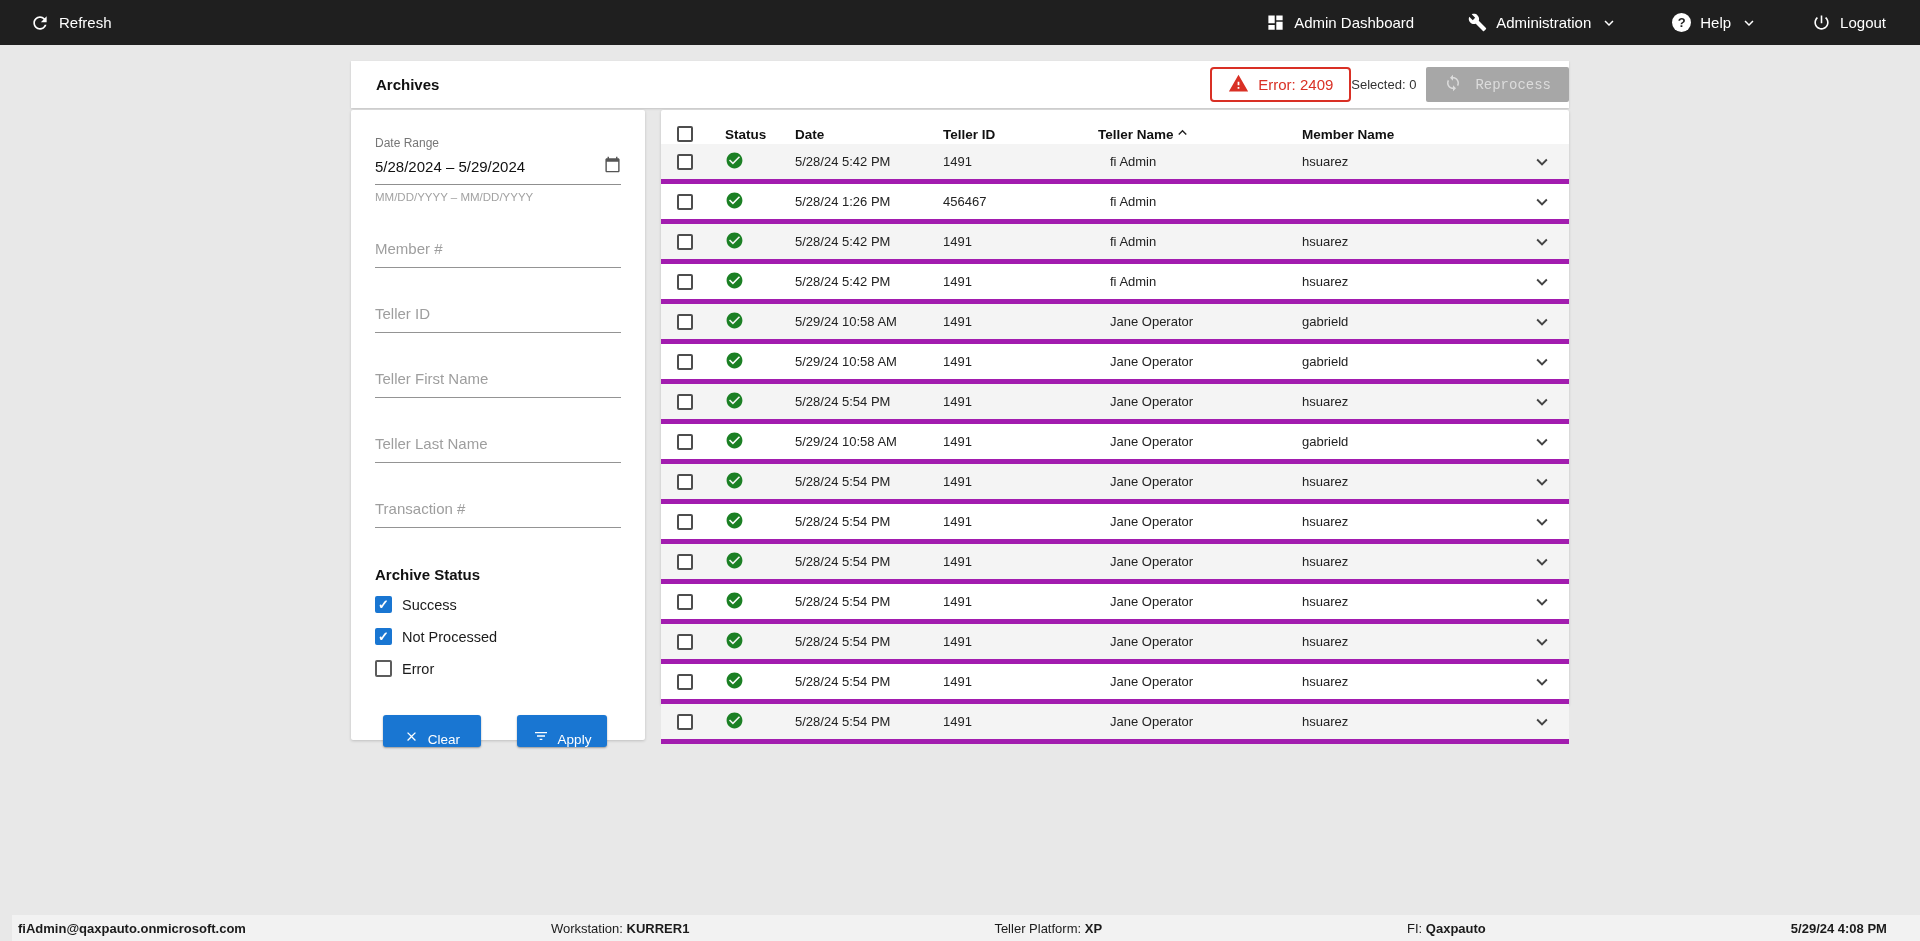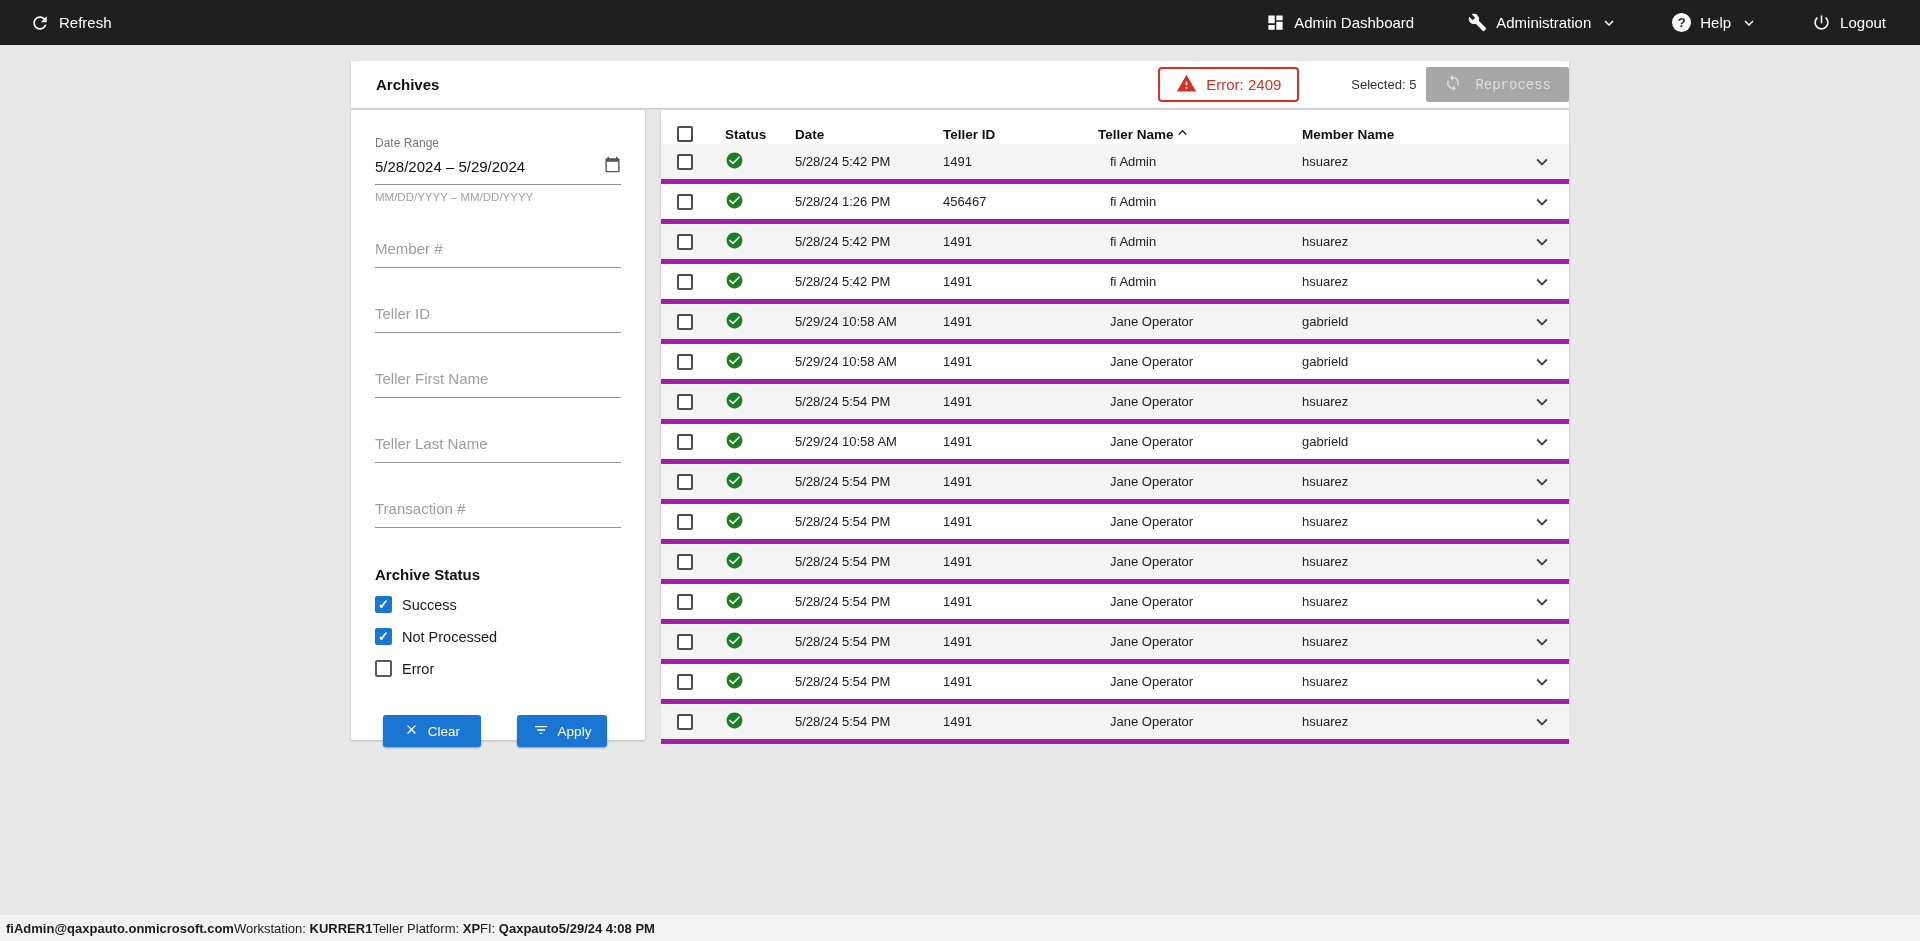--- a/index.html
+++ b/index.html
@@ -31,21 +31,21 @@
   .page-header {
     background: #fff; height: 47px; display: flex; align-items: center;
     padding: 0 0 0 25px; box-shadow: 0 1px 2px rgba(0,0,0,0.16);
   }
   .page-title { font-size: 15px; font-weight: bold; color: #111; }
   .header-right { margin-left: auto; display: flex; align-items: center; }
   .error-btn {
     display: flex; align-items: center; gap: 9px;
     border: 2px solid #d93025; color: #d93025; background: #fff;
     height: 35px; padding: 0 16px; border-radius: 4px; font-size: 15px;
-    font-family: inherit; cursor: pointer; margin-right: 52px;
+    font-family: inherit; cursor: pointer; 
   }
   .selected-label { font-size: 13px; color: #333; margin-right: 10px; }
   .reprocess-btn {
     display: flex; align-items: center; gap: 13px;
     background: #a7a7a7; color: #dcdcdc; border: none; height: 35px;
     padding: 0 18px; font-size: 14px; font-family: Liberation Mono, monospace; border-radius: 2px; cursor: default;
   }
 
   .panels { display: flex; margin-top: 2px; gap: 16px; }
 
@@ -72,21 +72,21 @@
   .cbx {
     width: 17px; height: 17px; border: 2px solid #5c5c5c; border-radius: 2px; background: #fff;
     display: flex; align-items: center; justify-content: center; cursor: pointer; flex: 0 0 auto;
   }
   .cbx.checked { background: #1976d2; border-color: #1976d2; }
   .cbx.checked::after { content: "✓"; color: #fff; font-size: 13px; font-weight: bold; line-height: 1; }
   .option-label { font-size: 14.5px; color: #1b1b1b; }
   .filter-buttons { display: flex; margin-top: 36px; margin-left: 8px; gap: 36px; }
   .blue-btn {
     background: #1976d2; color: #fff; border: none; border-radius: 3px; height: 32px;
-    display: flex; align-items: center; justify-content: center; gap: 9px;
+    display: flex; align-items: flex-end; justify-content: center; gap: 9px;
     font-size: 13.5px; font-family: inherit; cursor: pointer;
     box-shadow: 0 1px 2px rgba(0,0,0,0.35); padding: 0 14px;
   }
   .clear-btn { width: 98px; }
   .apply-btn { width: 90px; }
 
   
   .table-panel {
     flex: 1; height: 595px; background: #fff; box-shadow: 0 1px 3px rgba(0,0,0,0.18);
     padding-top: 14px; border-radius: 2px; display: flex; flex-direction: column;
@@ -121,23 +121,23 @@
   }
   .pager-row {
     display: flex; justify-content: flex-end; align-items: center; padding-right: 22px; margin-top: 16px;
   }
   .range-label { font-size: 12.5px; color: #666; margin-right: 40px; }
   .pager-btn { background: none; border: none; cursor: pointer; padding: 0; display: flex; align-items: center; }
   .pager-btn + .pager-btn { margin-left: 18px; }
 
   
   .statusbar {
-    position: absolute; left: 0; right: 0; bottom: 0; height: 26px; background: #f2f2f2;
-    display: flex; align-items: center; justify-content: flex-start;
-    padding: 0 33px 0 6px; font-size: 13px; color: #1b1b1b;
+    position: absolute; left: 12px; right: 0; bottom: 0; height: 26px; background: #f2f2f2;
+    display: flex; align-items: center; justify-content: space-between;
+    padding: 0 33px 0 6px; font-size: 13px; color: #1b1b1b; gap: 25px;
   }
   .statusbar .b { font-weight: bold; }
   .sb-item { white-space: nowrap; }
 </style>
 </head>
 <body>
 
 <div class="topbar">
   <div class="topbar-item">
     <span>
@@ -193,21 +193,21 @@
 
   <div class="page-header">
     <span class="page-title">Archives</span>
     <div class="header-right">
       <button class="error-btn">
         <span><svg width="21" height="21" viewBox="0 0 24 24">
               <path fill="#d93025" d="M1 21h22L12 2 1 21zm12-3h-2v-2h2v2zm0-4h-2v-4h2v4z"></path>
             </svg></span>
         <span>Error: 2409</span>
       </button>
-      <span class="selected-label">Selected: 5</span>
+      <span class="selected-label">Selected: 0</span>
       <button class="reprocess-btn">
         <span><svg width="18" height="18" viewBox="0 0 24 24">
               <path fill="#dcdcdc" d="M12 4V1L8 5l4 4V6c3.31 0 6 2.69 6 6 0 1.01-.25 1.97-.7 2.8l1.46 1.46C19.54 15.03 20 13.57 20 12c0-4.42-3.58-8-8-8zm0 14c-3.31 0-6-2.69-6-6 0-1.01.25-1.97.7-2.8L5.24 7.74C4.46 8.97 4 10.43 4 12c0 4.42 3.58 8 8 8v3l4-4-4-4v3z"></path>
             </svg></span>
         <span>Reprocess</span>
       </button>
     </div>
   </div>
 
   <div class="panels">

